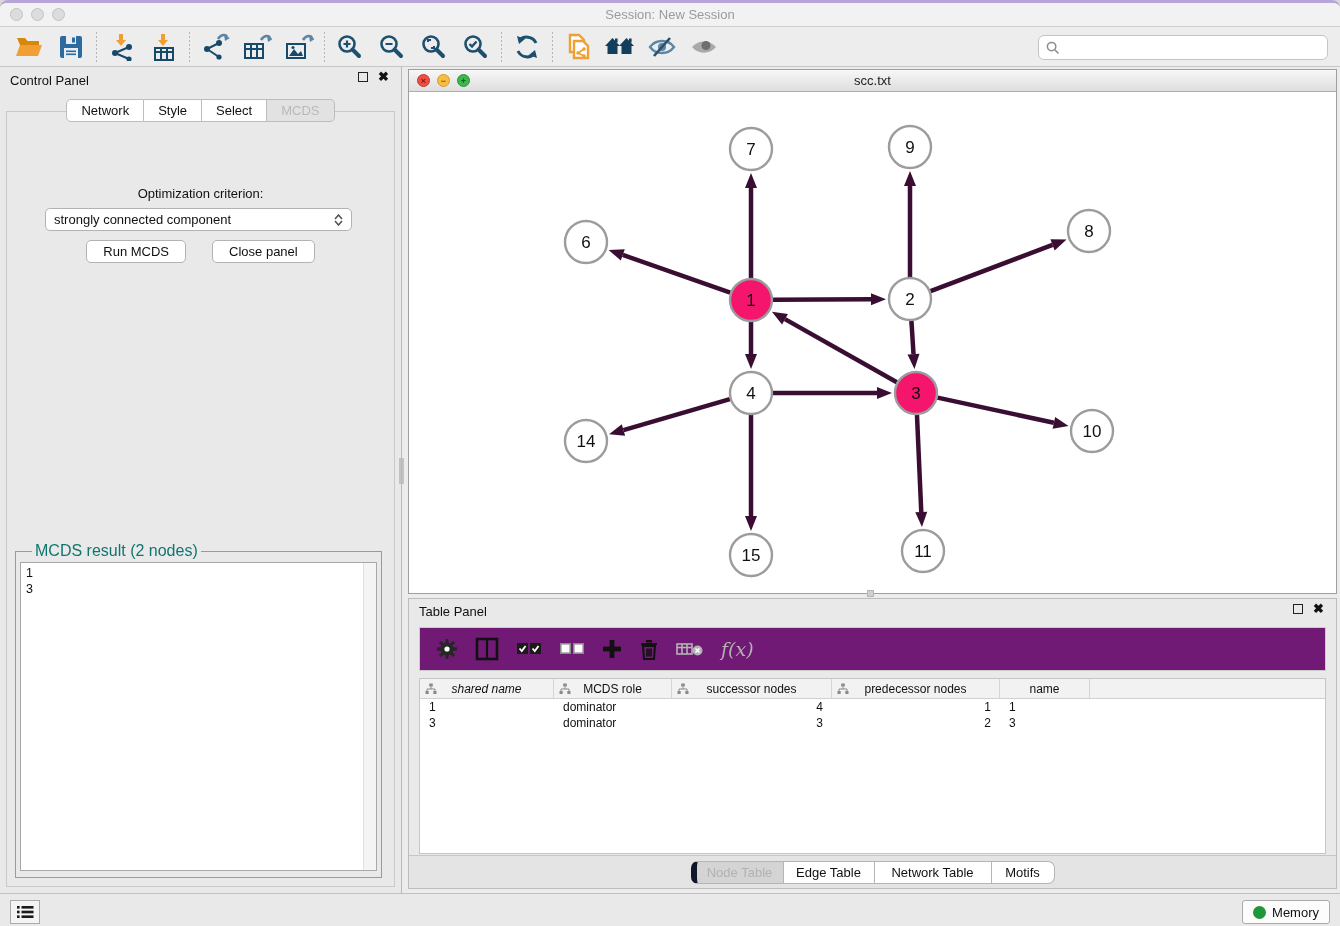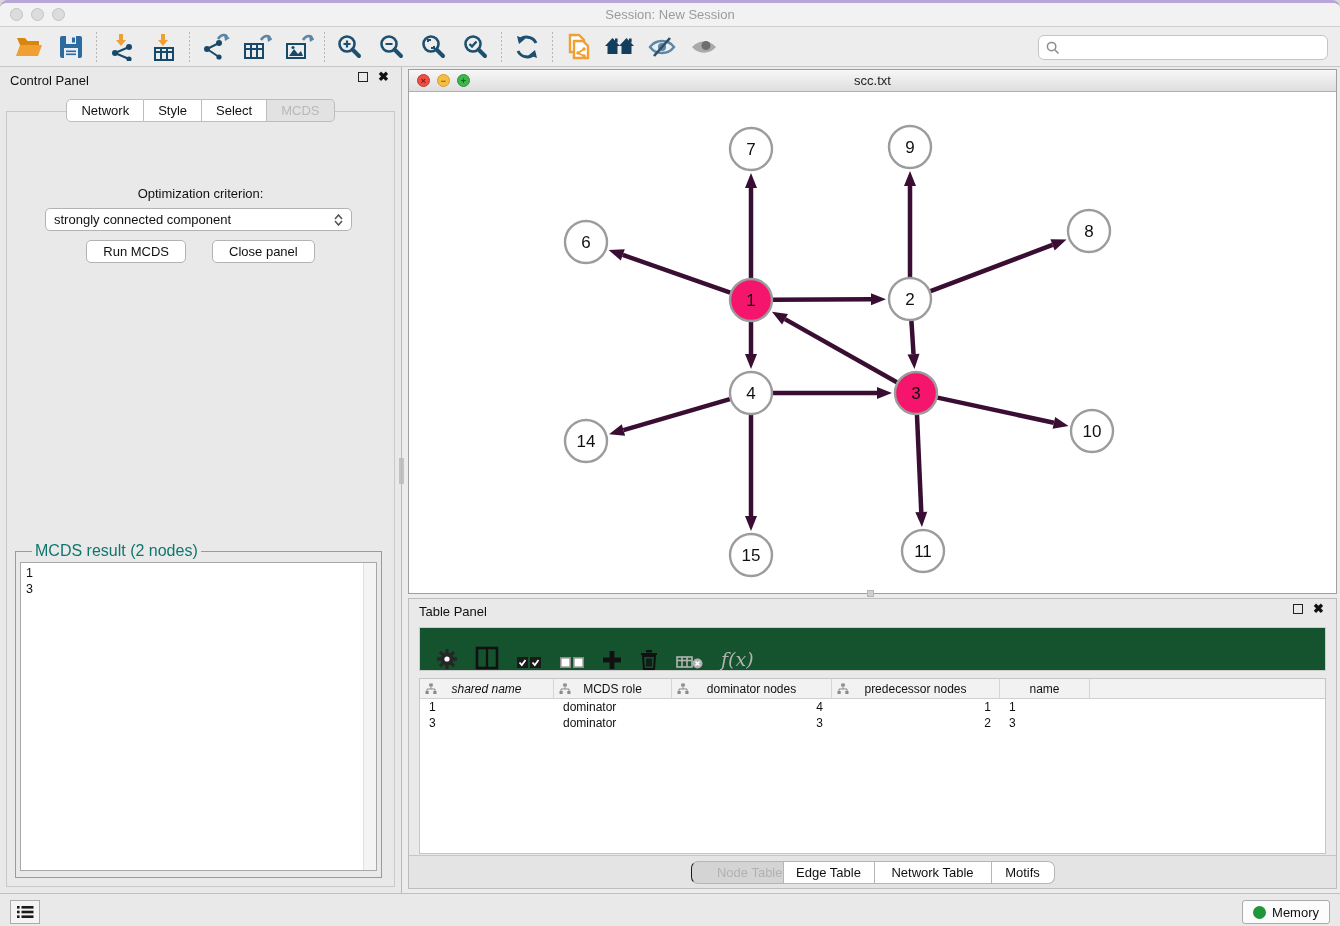--- a/index.html
+++ b/index.html
@@ -55,36 +55,36 @@
   .light.yellow{background:#f6bd41;border:1px solid #d69c24;color:#8a6011;}
   .light.green{background:#3db64d;border:1px solid #2b943a;color:#156422;}
   .net-title{width:100%;text-align:center;font-size:13px;color:#222;}
   .net-canvas{position:absolute;left:0;top:23px;right:0;bottom:0;background:#fff;}
   .net-grip{position:absolute;left:458px;bottom:-4px;width:7px;height:7px;background:#cfcfcf;border:1px solid #b5b5b5;}
   .split-grip{position:absolute;left:399px;top:455px;width:6px;height:26px;display:flex;gap:1px;}
   .split-grip i{width:2px;height:100%;background:#c2c2c2;}
   
   .tpanel{position:absolute;left:408px;top:595px;width:929px;height:291px;background:#e9e9e9;border:1px solid #bdbdbd;}
   .tpanel-head{position:relative;height:24px;display:flex;align-items:center;padding:0 10px;}
-  .tp-toolbar{position:absolute;left:10px;right:10px;top:28px;height:44px;background:#14532d;border:1px solid #ccc;
-              display:flex;align-items:flex-end;gap:17px;padding-left:16px;}
+  .tp-toolbar{position:absolute;left:10px;right:10px;top:28px;height:44px;background:#701a75;border:1px solid #ccc;
+              display:flex;align-items:center;gap:17px;padding-left:16px;}
   .tp-ico{display:flex;align-items:center;justify-content:center;}
   .fx{font-family:"DejaVu Serif",serif;font-style:italic;font-size:19px;color:#b3b3b3;}
   .ttable{position:absolute;left:10px;right:10px;top:79px;bottom:34px;background:#fff;border:1px solid #c6c6c6;overflow:hidden;}
   .thead{display:flex;height:20px;border-bottom:1px solid #d0d0d0;background:#f2f2f2;}
   .th{position:relative;display:flex;align-items:center;justify-content:center;font-size:12px;color:#111;
       border-right:1px solid #d6d6d6;background:#f2f2f2;}
   .th .tree{position:absolute;left:5px;top:4px;}
   .trow{display:flex;height:16px;font-size:12px;color:#111;}
   .td{padding:0 9px;overflow:hidden;white-space:nowrap;line-height:16px;}
   .td.right{text-align:right;}
   .tp-tabs-strip{position:absolute;left:0;right:0;bottom:0;height:33px;background:#e4e4e4;border-top:1px solid #c6c6c6;
                  display:flex;align-items:center;justify-content:center;}
   .tp-tab{font-size:13px;padding:3px 0;text-align:center;background:#fff;border:1px solid #b5b5b5;border-left:none;color:#111;}
-  .tp-tab:first-child{border-left:1px solid #0f172a;border-radius:7px 0 0 7px;text-align:right;}
+  .tp-tab:first-child{border-left:6px solid #0f172a;border-radius:7px 0 0 7px;}
   .tp-tab:last-child{border-radius:0 7px 7px 0;}
   .tp-tab.active{background:#d4d4d4;color:#b2b2b2;}
   
   .statusbar{position:absolute;left:0;top:890px;width:100%;height:36px;background:#e9e9e9;border-top:1px solid #c0c0c0;}
   .list-btn{position:absolute;left:10px;top:6px;width:30px;height:24px;background:#f4f4f4;border:1px solid #ababab;
             display:flex;align-items:center;justify-content:center;}
   .mem-btn{position:absolute;right:10px;top:6px;height:24px;background:#fcfcfc;border:1px solid #ababab;border-radius:3px;
            display:flex;align-items:center;gap:6px;padding:0 10px;font-size:13px;color:#111;}
   .mem-dot{width:13px;height:13px;border-radius:50%;background:#1f9639;}
 </style>
@@ -469,21 +469,21 @@
           </div>
           <div class="th" style="width: 160px;">
             <svg class="tree" width="12" height="12" viewBox="0 0 12 12">
               <g fill="#8a8a8a">
                 <rect x="4.2" y="0.5" width="3.6" height="3"></rect>
                 <rect x="0.5" y="8" width="3.2" height="3"></rect>
                 <rect x="8.3" y="8" width="3.2" height="3"></rect>
               </g>
               <path d="M6 3.5v2.5 M2 8V6h8v2" stroke="#8a8a8a" fill="none" stroke-width="1"></path>
             </svg>
-            <span>dominator nodes</span>
+            <span>successor nodes</span>
           </div>
           <div class="th" style="width: 168px;">
             <svg class="tree" width="12" height="12" viewBox="0 0 12 12">
               <g fill="#8a8a8a">
                 <rect x="4.2" y="0.5" width="3.6" height="3"></rect>
                 <rect x="0.5" y="8" width="3.2" height="3"></rect>
                 <rect x="8.3" y="8" width="3.2" height="3"></rect>
               </g>
               <path d="M6 3.5v2.5 M2 8V6h8v2" stroke="#8a8a8a" fill="none" stroke-width="1"></path>
             </svg>

